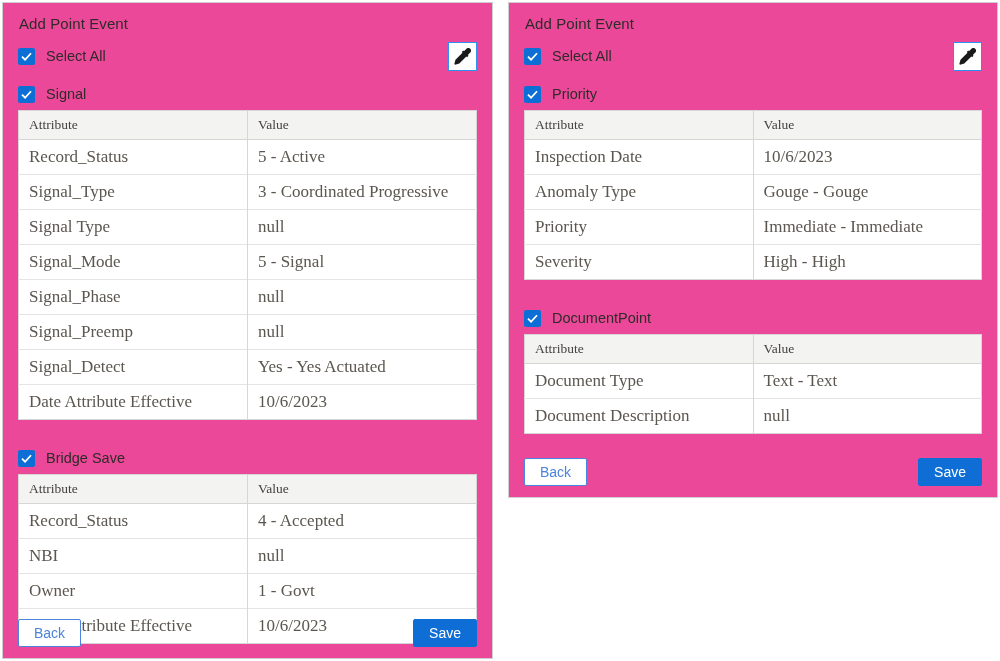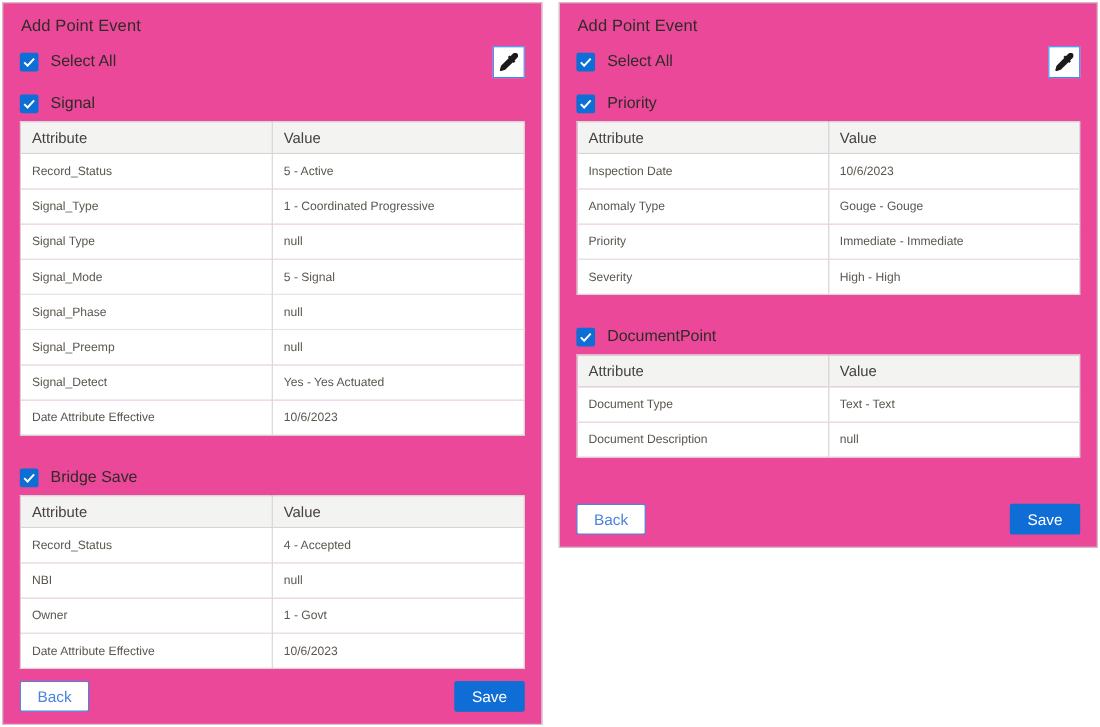--- a/index.html
+++ b/index.html
@@ -30,27 +30,27 @@
 
   .tool-btn {
     width:29px; height:29px; background:#fff; border:1px solid #2e90f2;
     display:flex; align-items:center; justify-content:center; cursor:pointer; padding:0;
   }
   .tool-btn svg { width:17px; height:17px; display:block; }
 
   .group { margin-bottom:28px; }
   .group .chk-row { margin-bottom:6px; }
 
-  table.attr-table { width:100%; border-collapse:collapse; border:1px solid #d6d6d6; }
+  table.attr-table { width:100%; border-collapse:collapse; border:1px solid #d6d6d6;font-family:Liberation Serif, serif; }
   table.attr-table th {
     background:#f3f3f2; text-align:left; font-weight:400; font-size:13.5px;
     color:#45413c; padding:6px 10px; height:29px; border-bottom:1px solid #d6d6d6;
   }
   table.attr-table td {
-    font-size:11px; color:#5b564f; padding:7px 10px; height:32px;
+    font-size:17px; color:#5b564f; padding:7px 10px; height:32px;
     background:#fff;
   }
   table.attr-table tbody tr + tr td { border-top:1px solid #e4e4e3; }
   table.attr-table th:last-child, table.attr-table td:last-child {
     border-left:1px solid #d6d6d6; width:50%;
   }
 
   .footer {
     position:absolute; left:15px; right:15px; bottom:11px;
     display:flex; justify-content:space-between;
@@ -99,21 +99,21 @@
               <th>Value</th>
             </tr>
           </thead>
           <tbody>
             <tr>
               <td>Record_Status</td>
               <td>5 - Active</td>
             </tr>
             <tr>
               <td>Signal_Type</td>
-              <td>1 - Coordinated Progressive</td>
+              <td>3 - Coordinated Progressive</td>
             </tr>
             <tr>
               <td>Signal Type</td>
               <td>null</td>
             </tr>
             <tr>
               <td>Signal_Mode</td>
               <td>5 - Signal</td>
             </tr>
             <tr>

